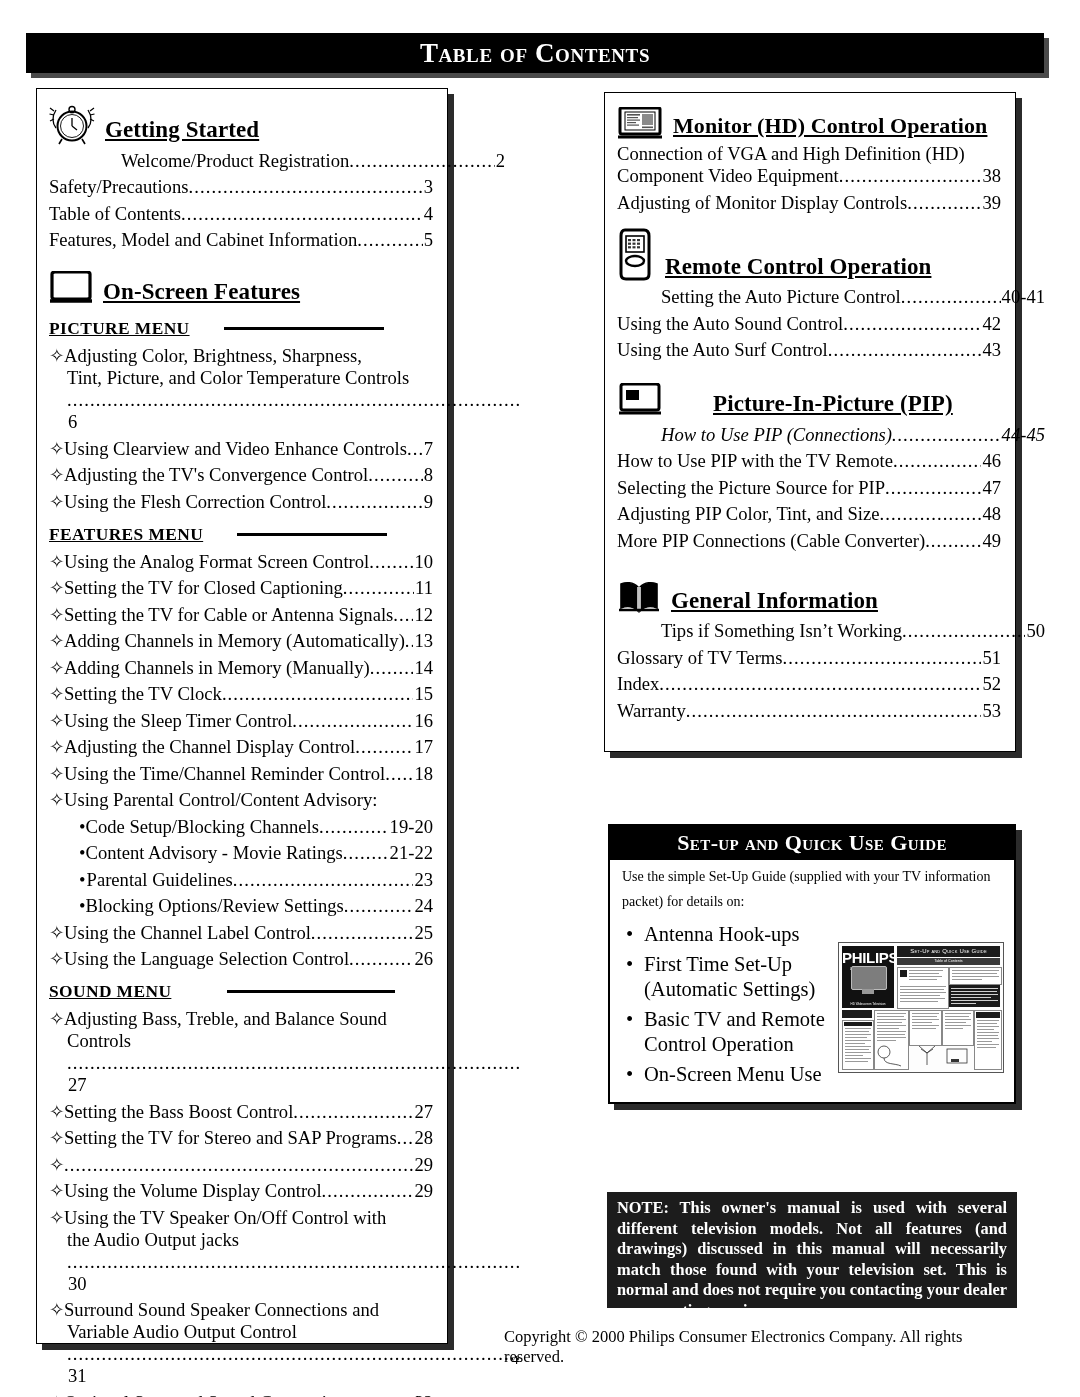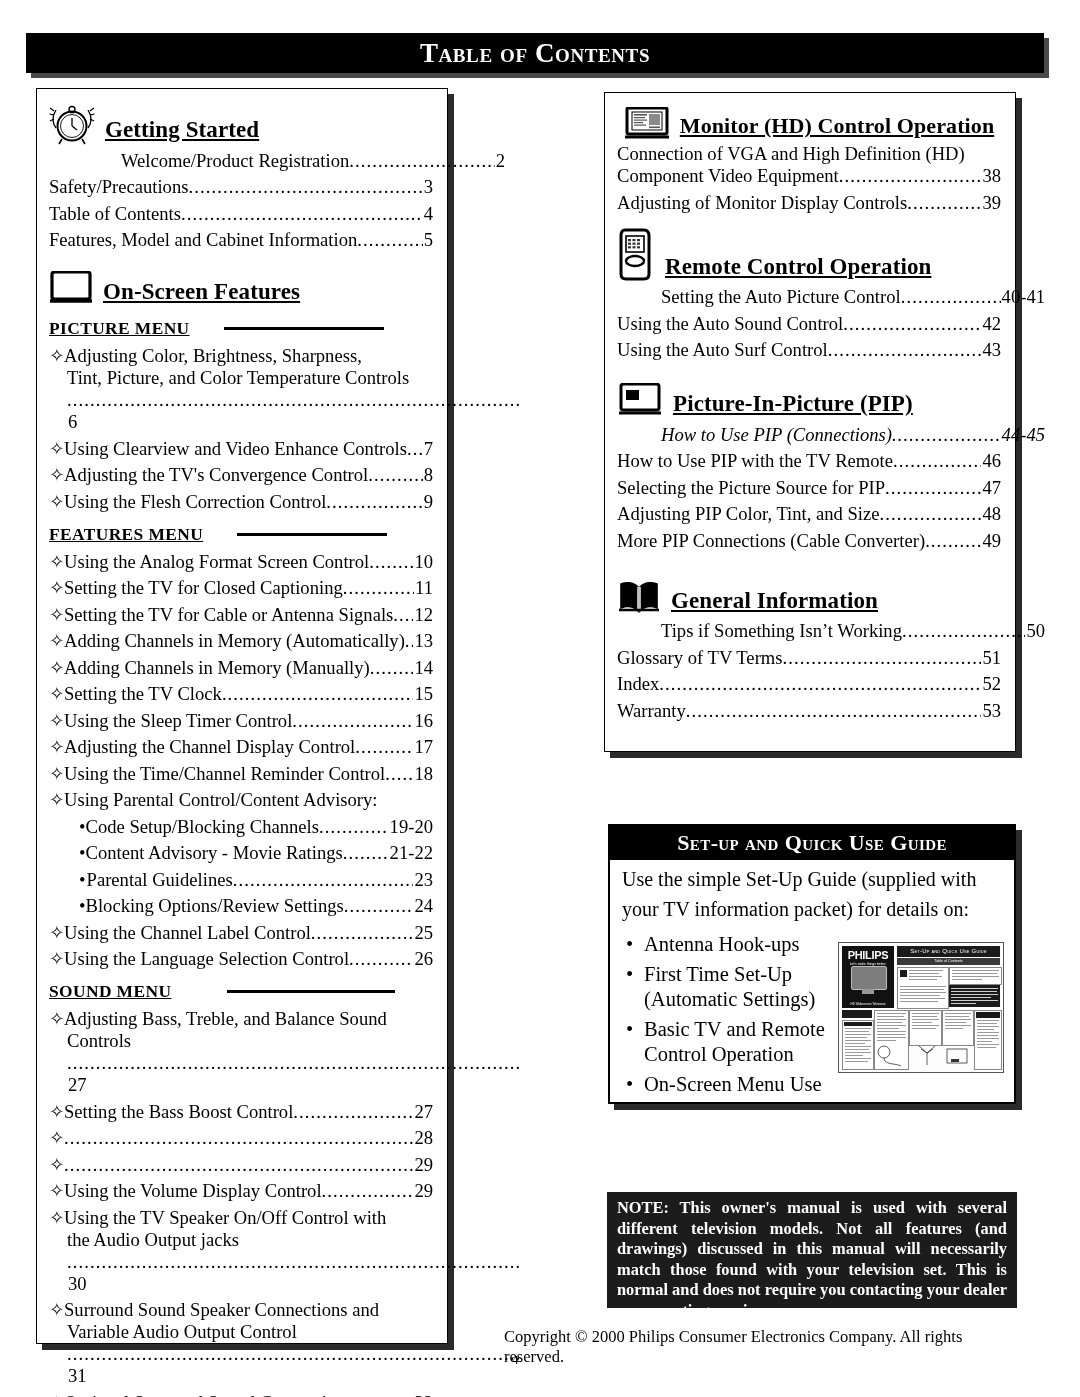--- a/index.html
+++ b/index.html
@@ -68,22 +68,22 @@
     color: #ffffff;
     font-weight: bold;
     font-size: 22px;
     font-variant: small-caps;
     letter-spacing: 0.4px;
     text-align: center;
     line-height: 34px;
   }
   #setup-body { padding: 2px 10px 0 12px; position: relative; }
   #setup-body .intro {
-    font-size: 20px;
-    line-height: 30px;
+    font-size: 14px;
+    line-height: 25px;
     margin: 2px 0 8px 0;
   }
   #setup-body ul {
     list-style: none;
     margin: 0;
     padding: 0;
     width: 225px;
   }
   #setup-body li {
     font-size: 20.5px;
@@ -109,21 +109,21 @@
     border: 1px solid #555;
     background: #fdfdfd;
     overflow: hidden;
   }
   .tb-philips {
     position: absolute; left: 3px; top: 3px; width: 52px; height: 62px;
     background: #111; color: #fff;
   }
   .tb-philips .pl {
     display:block; text-align:center; font-family:"Liberation Sans", sans-serif;
-    font-weight: bold; font-size: 11px; margin-top: 3px; letter-spacing: -0.3px;
+    font-weight: bold; font-size: 15px; margin-top: 3px; letter-spacing: -0.3px;
   }
   .tb-philips .pl2 {
     display:block; text-align:center; font-family:"Liberation Sans", sans-serif;
     font-size: 3.4px; margin-top: 1px;
   }
   .tb-screen {
     position:absolute; left:9px; top:20px; width:34px; height:22px;
     background:#7d7d7d; border:1px solid #bbb; border-radius:2px;
   }
   .tb-stand { position:absolute; left:20px; top:43px; width:12px; height:5px; background:#999; }
@@ -516,20 +516,21 @@
         <div class="row">
       <span class="bullet-d">✧</span>
       <span class="lbl">Setting the Bass Boost Control </span>
       <span class="leader">...............................................................................</span>
       <span class="pg">27</span>
         </div>
       </li>
     <li>
         <div class="row">
       <span class="bullet-d">✧</span>
+      <span class="lbl">Setting the TV for Stereo and SAP Programs</span>
       <span class="leader">...............................................................................</span>
       <span class="pg">28</span>
         </div>
       </li>
     <li>
         <div class="row">
       <span class="bullet-d">✧</span>
       <span class="leader">...............................................................................</span>
       <span class="pg">29</span>
         </div>
@@ -565,21 +566,21 @@
       <span class="leader">...............................................................................</span>
       <span class="pg">32</span>
         </div>
       </li>
 
   </ul>
 </div>
 
 <div class="panel" id="right-panel">
 
-  <div class="section-head" style="min-height:34px;justify-content:center;">
+  <div class="section-head" style="min-height:34px;">
     <span class="ico">
       <svg width="46" height="34" viewBox="0 0 46 34">
         <path d="M3 2 Q3 1 5 1 L41 1 Q43 1 43 2 L43 25 Q43 27 41 27 L5 27 Q3 27 3 25 Z" fill="none" stroke="#000" stroke-width="3"></path>
         <rect x="8" y="5" width="30" height="18" fill="#fff" stroke="#000" stroke-width="1"></rect>
         <g fill="#555">
           <rect x="10" y="7" width="13" height="1.6"></rect>
           <rect x="10" y="10" width="11" height="1.2"></rect>
           <rect x="10" y="12.5" width="13" height="1.2"></rect>
           <rect x="10" y="15" width="9" height="1.2"></rect>
           <rect x="10" y="17.5" width="12" height="1.2"></rect>
@@ -649,21 +650,21 @@
       </li>
     <li>
         <div class="row">
       <span class="lbl">Using the Auto Surf Control</span>
       <span class="leader">...............................................................................</span>
       <span class="pg">43</span>
         </div>
       </li>
   </ul>
 
-  <div class="section-head" style="margin-top:18px;">
+  <div class="section-head" style="margin-top:18px;gap:40px;">
     <span class="ico">
       <svg width="46" height="36" viewBox="0 0 46 36">
         <path d="M4 3 Q4 1 7 1 L39 1 Q42 1 42 3 L42 25 Q42 27 39 27 L7 27 Q4 27 4 25 Z" fill="#fff" stroke="#000" stroke-width="3"></path>
         <rect x="9" y="7" width="13" height="10" fill="#000"></rect>
         <path d="M2 30 L44 30" stroke="#000" stroke-width="3.2"></path>
       </svg>
     </span>
     <span class="head-text">Picture-In-Picture (PIP)</span>
   </div>
 

